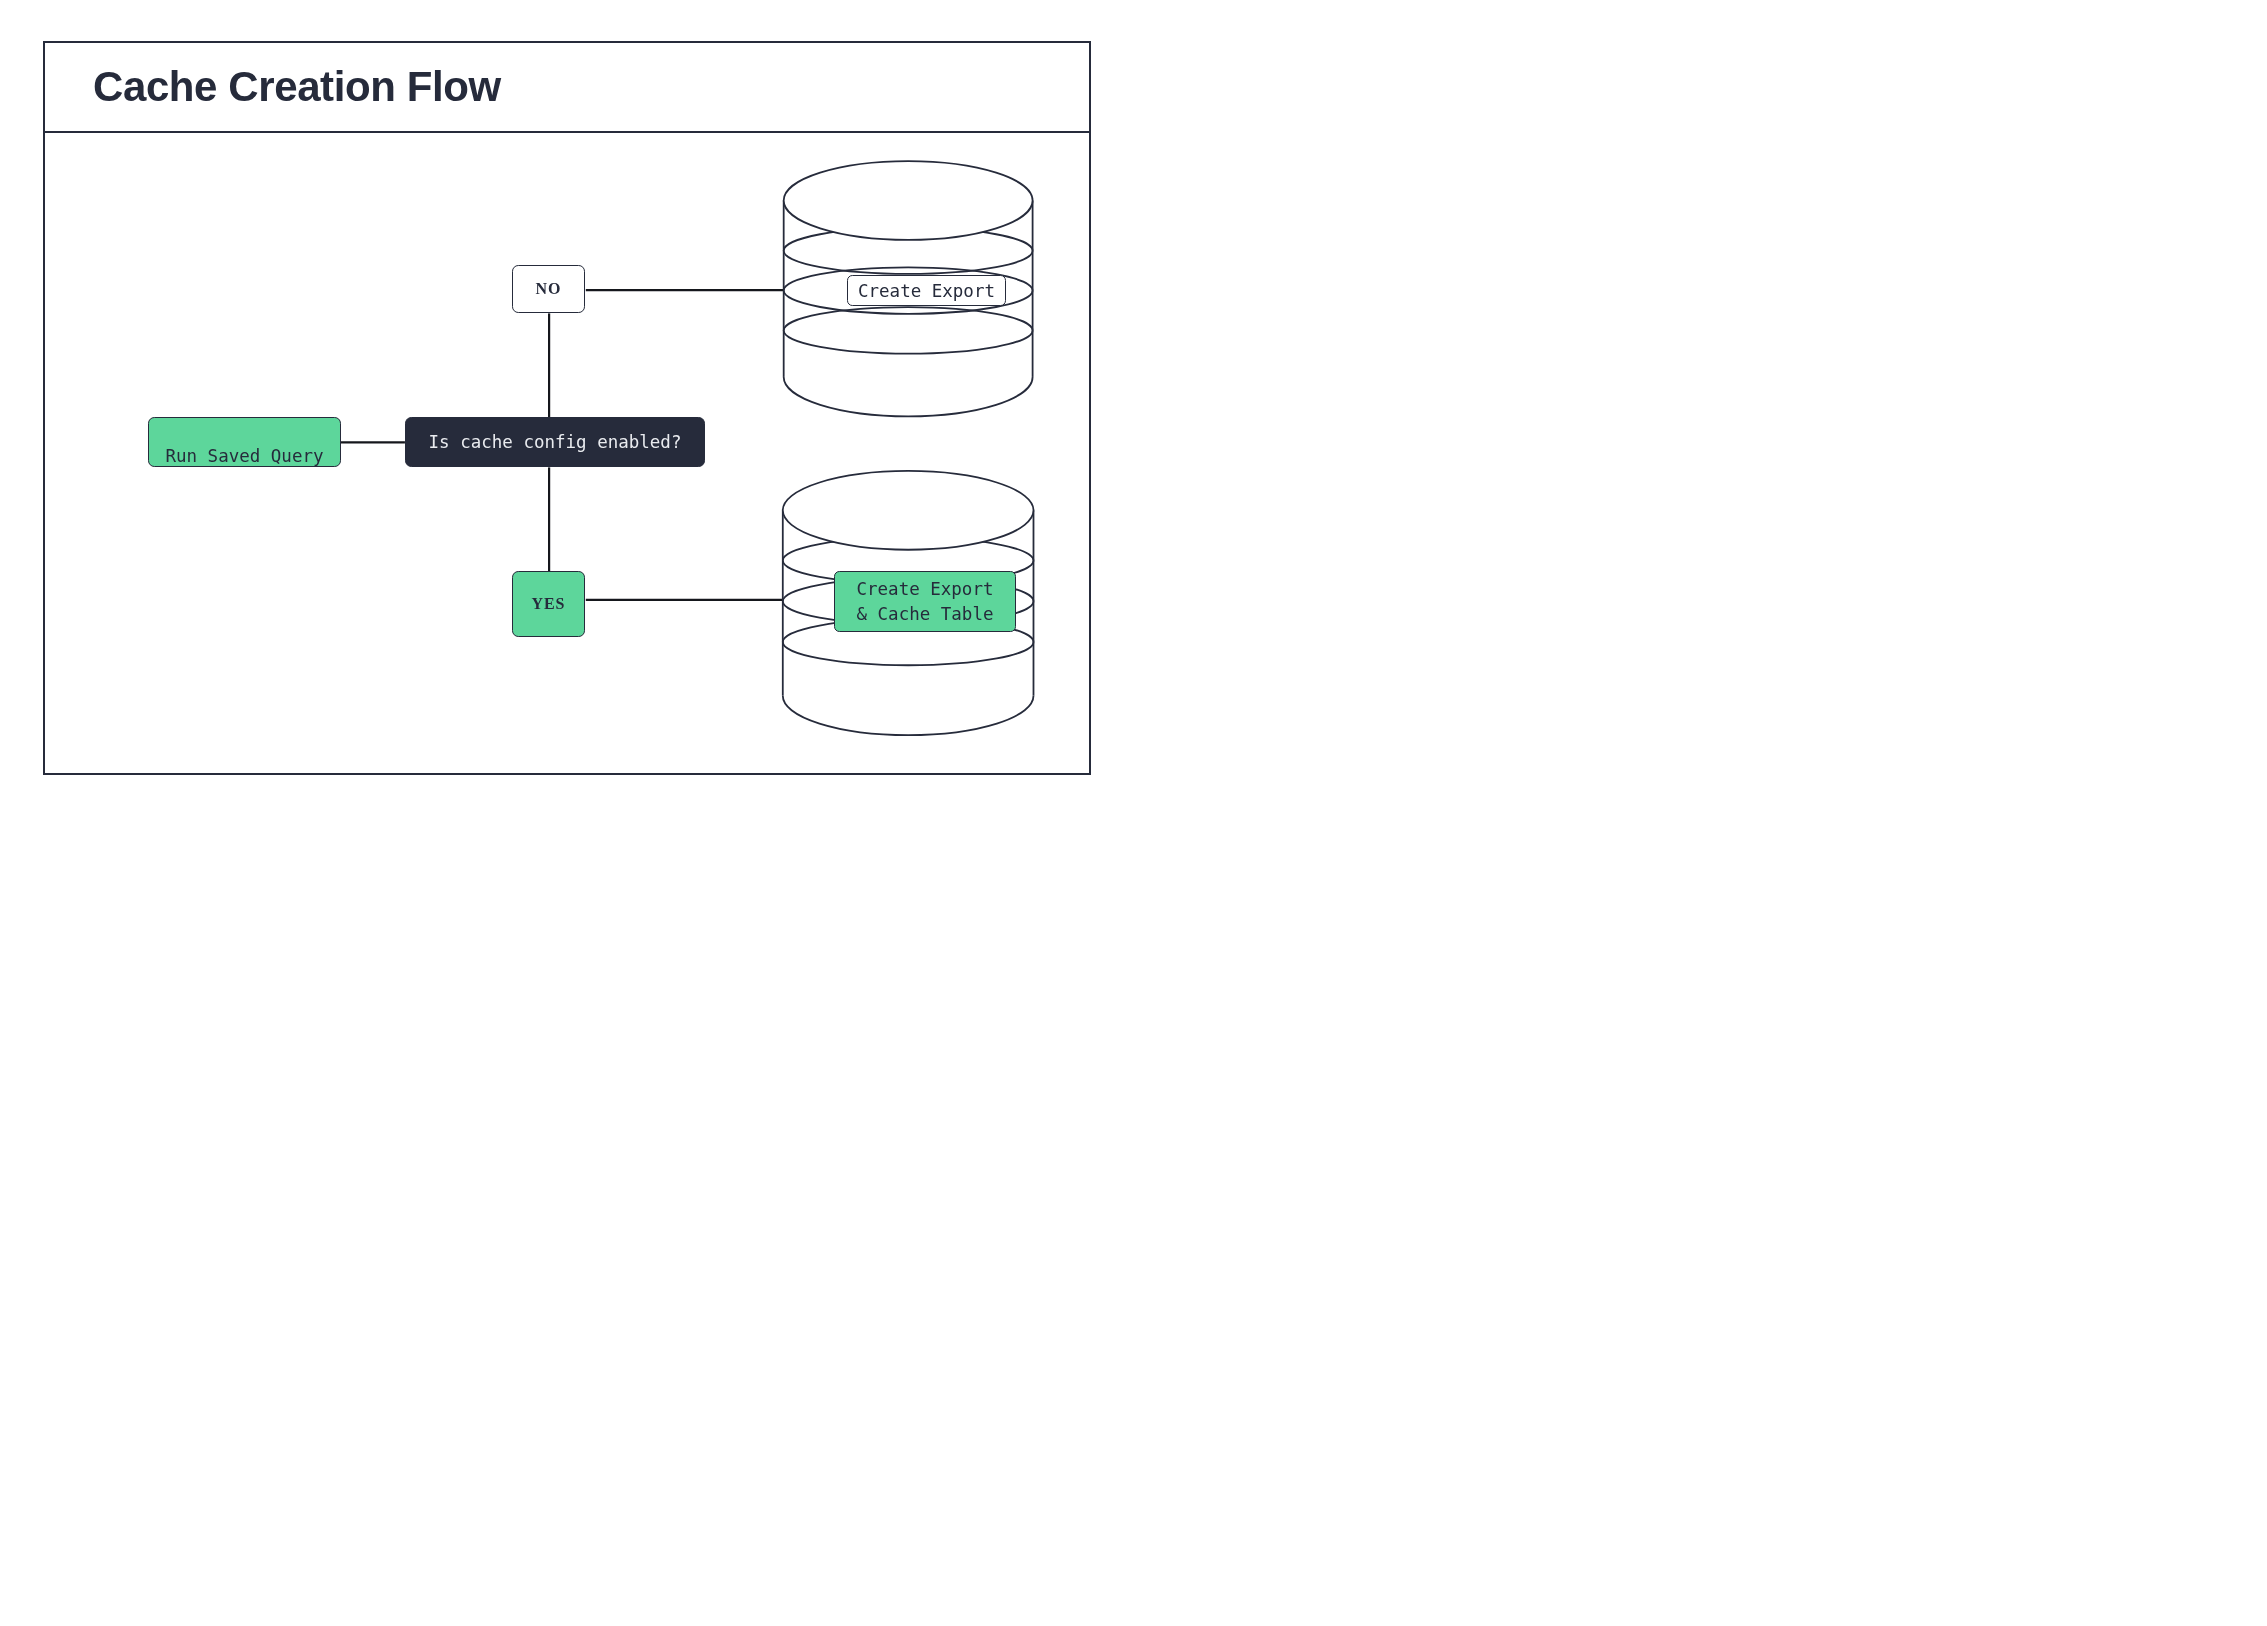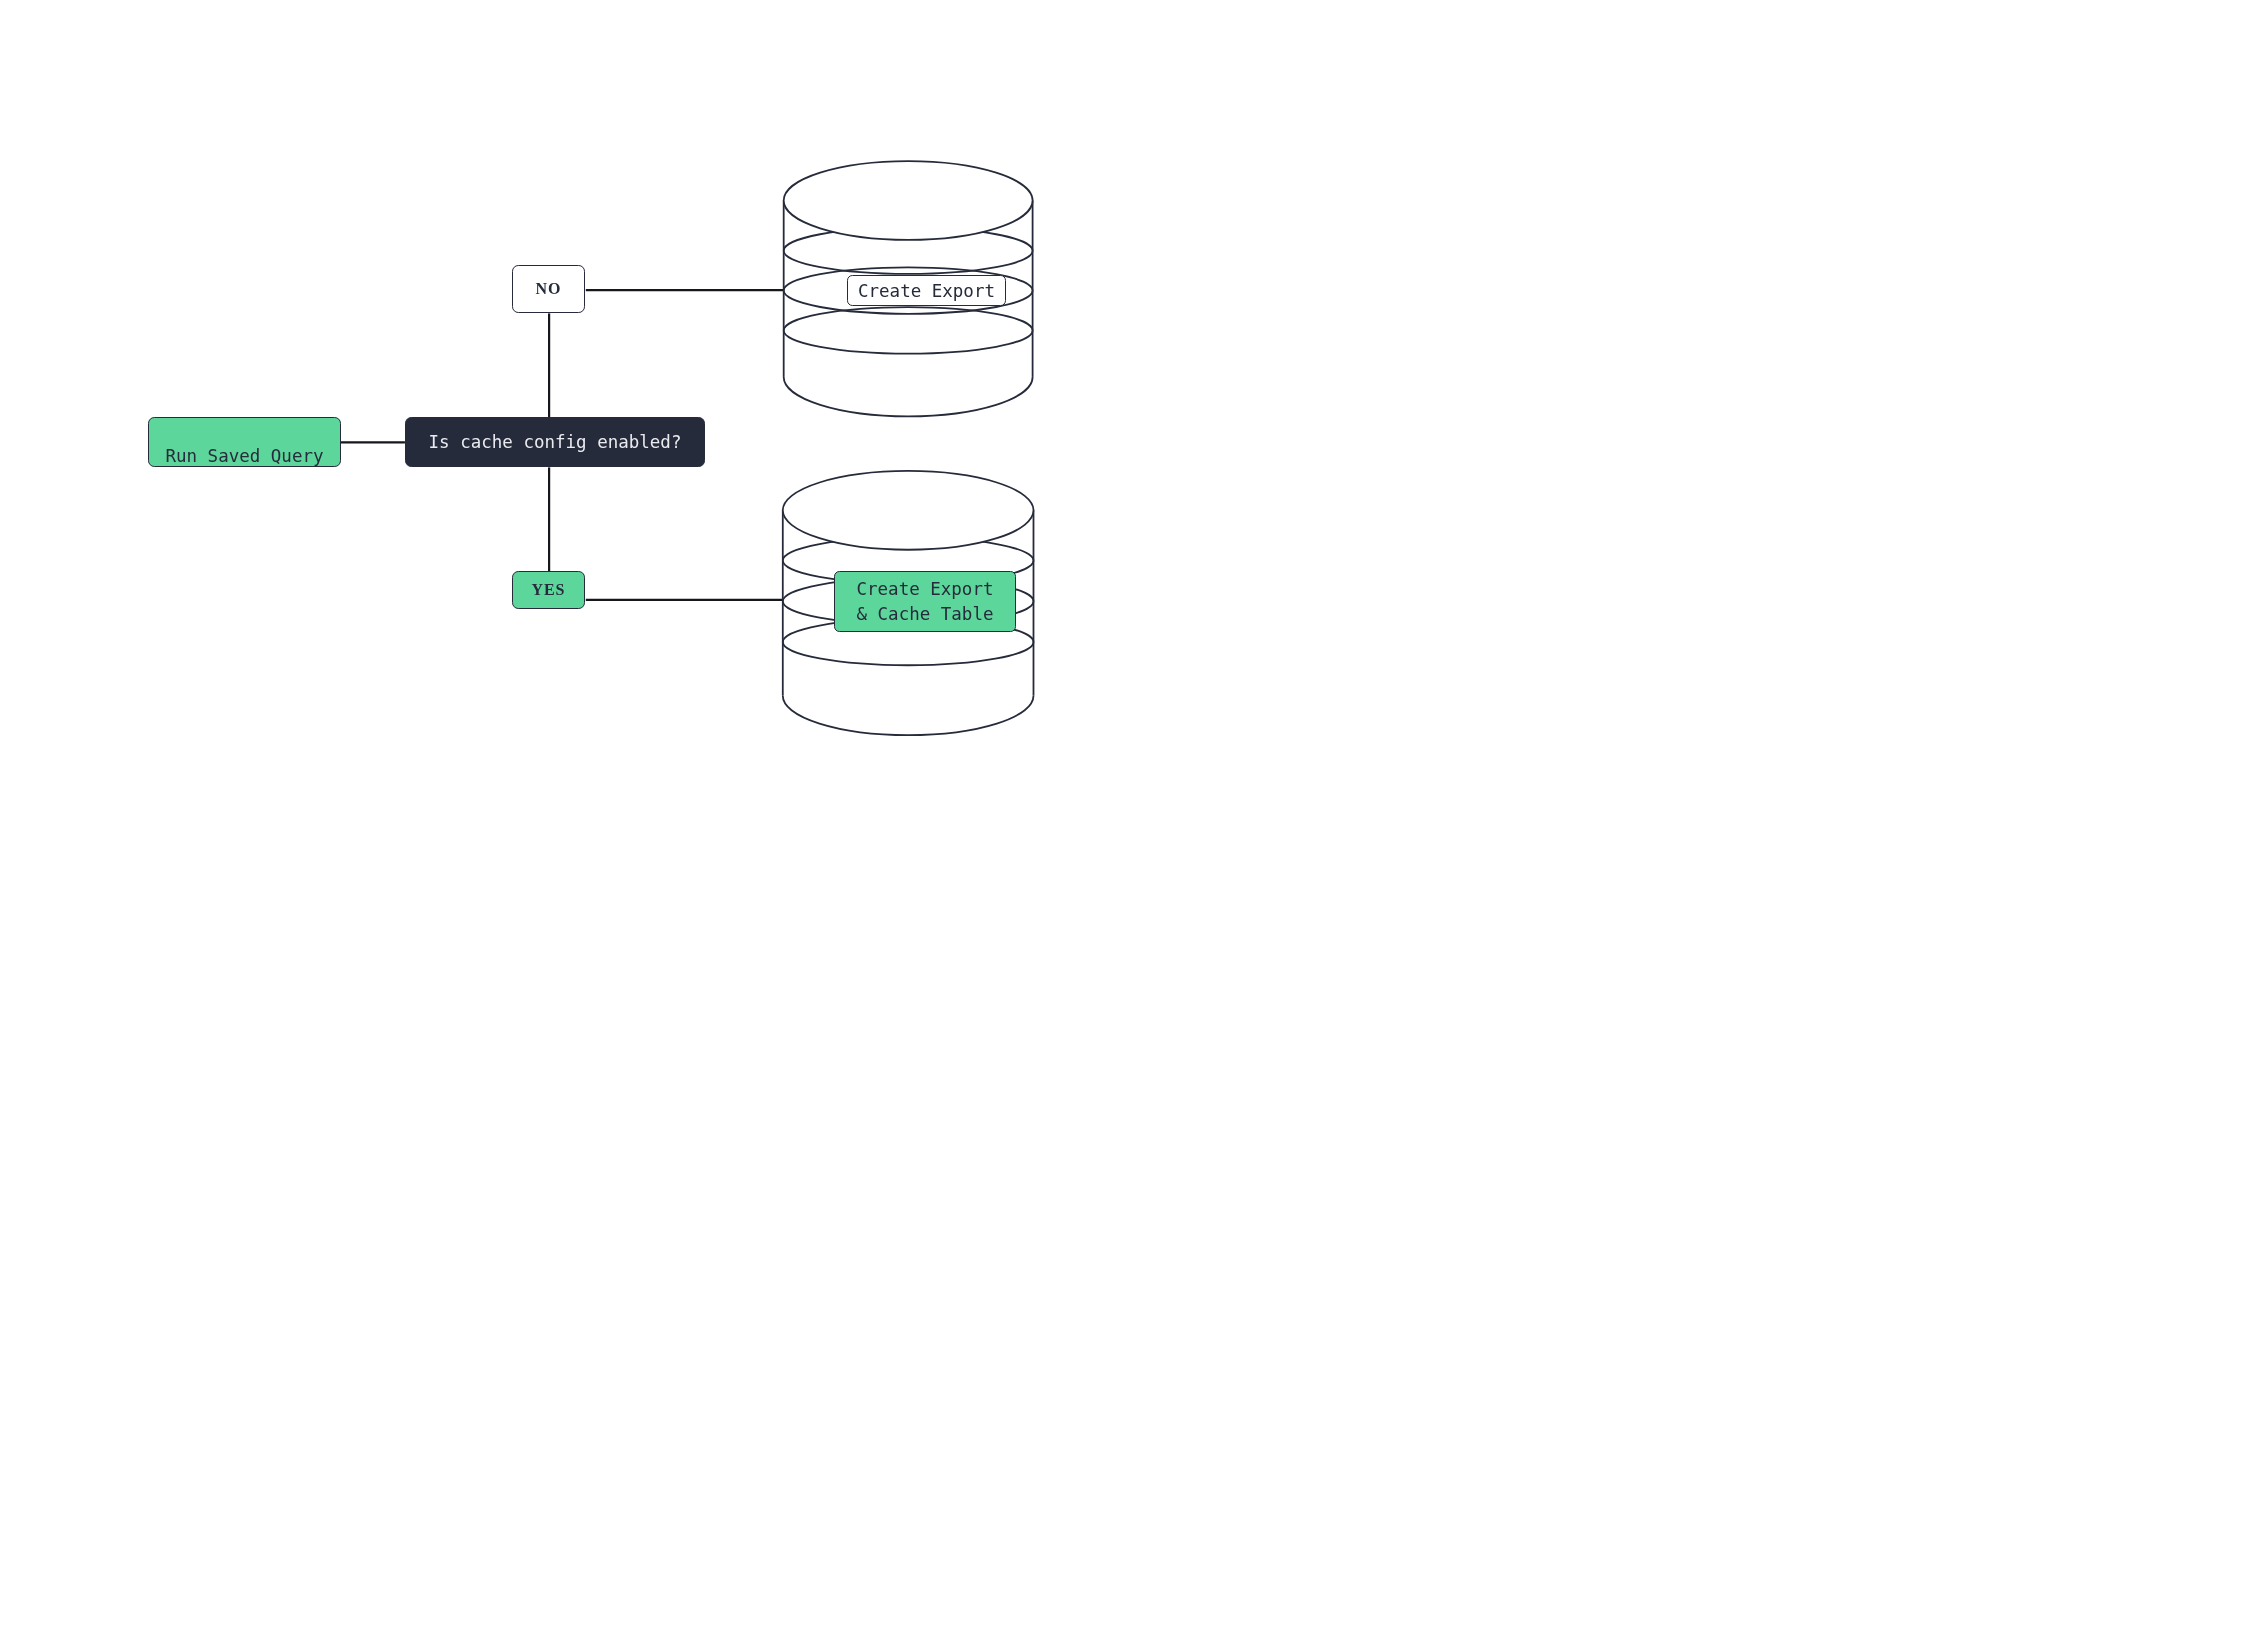--- a/index.html
+++ b/index.html
@@ -47,37 +47,42 @@
   .node.green{background:var(--green);}
   .node.dark{background:var(--ink);color:var(--text_light);border-color:var(--ink);}
   .node.mono{font-size:17.5px;}
   .node.tag{
     font-family:Liberation Serif, serif;
     font-weight:700;font-size:16px;letter-spacing:0.9px;
   }
   .run-box{left:148px;top:417px;width:193px;height:50px;align-items:flex-end;}
   .decision-box{left:405px;top:417px;width:300px;height:50px;}
   .no-box{left:512px;top:265px;width:73px;height:48px;}
-  .yes-box{left:512px;top:571px;width:73px;height:38px;}
+  .yes-box{left:512px;top:571px;width:73px;height:66px;}
   .db-label{
     position:absolute;box-sizing:border-box;
     display:flex;align-items:center;justify-content:center;
     border:1.8px solid var(--ink);border-radius:5.4px;
     font-family:"DejaVu Sans Mono","Liberation Mono",monospace;
     font-size:17.5px;color:var(--ink);background:var(--paper);margin-left:16px;
   }
   .db-label.two-line{flex-direction:column;line-height:1.42;}
   .no-db-label{left:831px;top:275px;width:159px;height:31px;}
   .yes-db-label{left:818px;top:571px;width:182px;height:61px;background:var(--green);}
 </style>
 </head>
 <body>
 
 <div class="canvas">
 
+  <div class="frame">
+    <div class="titlebar">
+      <div class="title">Cache Creation Flow</div>
+    </div>
+  </div>
 
   <svg class="diagram" viewBox="0 0 1266 908">
 
     <g stroke="var(--line)" stroke-width="2.5" fill="none">
       <line x1="371" y1="494" x2="452" y2="494"></line>
       <line x1="613" y1="350" x2="613" y2="466"></line>
       <line x1="613" y1="522" x2="613" y2="638"></line>
       <line x1="654" y1="324" x2="875" y2="324"></line>
       <line x1="654" y1="670" x2="874" y2="670"></line>
     </g>

